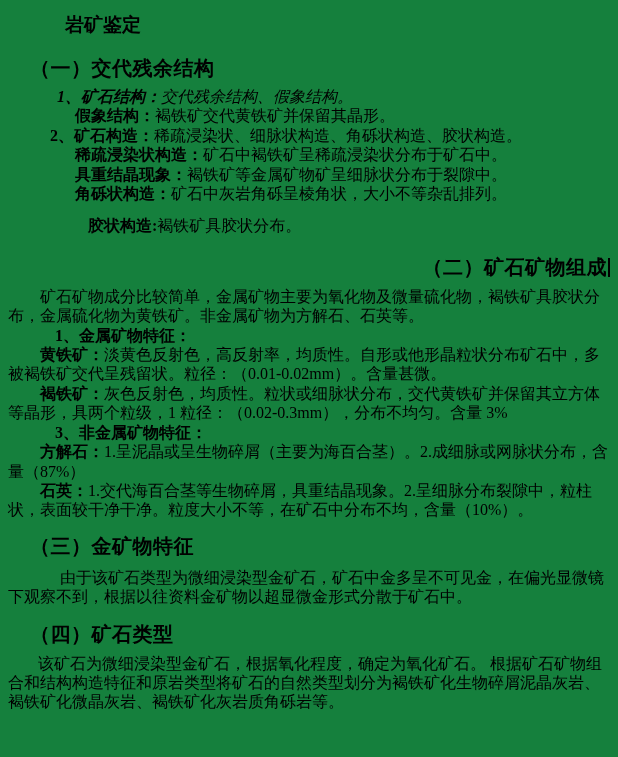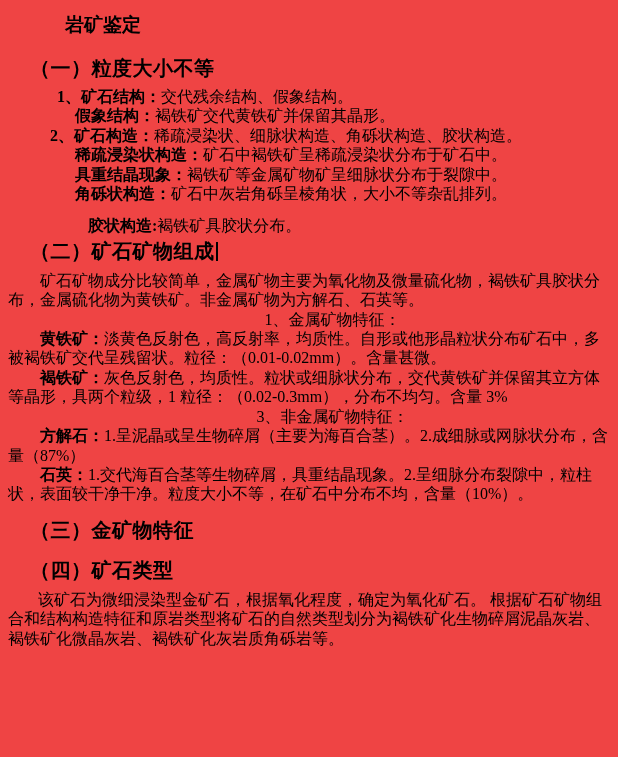--- a/index.html
+++ b/index.html
@@ -2,37 +2,37 @@
 <html><head>
 <meta charset="utf-8">
 <style>
   * { margin:0; padding:0; box-sizing:border-box; }
   html,body { background:#ffffff; }
   body {
     width:618px; height:757px; overflow:hidden;
     font-family:"Liberation Serif","DejaVu Serif",serif;
     font-size:16px; color:#000000;
   }
-  .page { width:618px; height:757px; padding:14px 8px 0 8px; background:#ef4444; }
+  .page { width:618px; height:757px; padding:14px 8px 0 8px; background:#15803d; }
 
   .doc-title { font-size:19px; font-weight:bold; line-height:21px; margin-left:57px; }
 
   .h1 { font-size:20px; font-weight:bold; line-height:25px; margin-left:22px; letter-spacing:0.5px; }
   .h1-1 { margin-top:21px; margin-bottom:6px; }
-  .h1-2 { margin-top:3px; margin-bottom:7px; }
+  .h1-2 { margin-top:19px; margin-bottom:7px;text-align:right; }
   .h1-3 { margin-top:14px; margin-bottom:9px; }
   .h1-4 { margin-top:15px; margin-bottom:7px; }
 
   .line { line-height:19.4px; }
-  .bold { font-weight:normal;text-align:center; }
+  .bold { font-weight:bold; }
   b { font-weight:bold; }
 
   .ind42 { padding-left:42px; }
   .ind47 { padding-left:47px; }
-  .ind49 { padding-left:49px; }
+  .ind49 { padding-left:49px;font-style:italic; }
   .ind67 { padding-left:67px; }
   .ind80 { padding-left:80px; }
 
   .gap-top { margin-top:13px; }
 
   .para { line-height:19.4px; text-indent:32px; }
   .para-s3 { text-indent:52px; }
   .para-s4 { text-indent:30px; }
 
   .caret {
@@ -40,21 +40,21 @@
     background:#000000; margin-left:1px; vertical-align:-3px;
   }
 </style>
 </head>
 <body>
 
 <div class="page">
 
   <div class="doc-title">岩矿鉴定</div>
 
-  <div class="h1 h1-1">（一）粒度大小不等</div>
+  <div class="h1 h1-1">（一）交代残余结构</div>
 
   <div class="line ind49"><b>1、矿石结构：</b><span>交代残余结构、假象结构。</span></div>
   <div class="line ind67"><b>假象结构：</b><span>褐铁矿交代黄铁矿并保留其晶形。</span></div>
   <div class="line ind42"><b>2、矿石构造：</b><span>稀疏浸染状、细脉状构造、角砾状构造、胶状构造。</span></div>
   <div class="line ind67"><b>稀疏浸染状构造：</b><span>矿石中褐铁矿呈稀疏浸染状分布于矿石中。</span></div>
   <div class="line ind67"><b>具重结晶现象：</b><span>褐铁矿等金属矿物矿呈细脉状分布于裂隙中。</span></div>
   <div class="line ind67"><b>角砾状构造：</b><span>矿石中灰岩角砾呈棱角状，大小不等杂乱排列。</span></div>
   <div class="line ind80 gap-top"><b>胶状构造:</b><span>褐铁矿具胶状分布。</span></div>
 
   <div class="h1 h1-2"><span>（二）矿石矿物组成</span><span class="caret"></span></div>
@@ -68,18 +68,19 @@
   <div class="para"><b>褐铁矿：</b><span>灰色反射色，均质性。粒状或细脉状分布，交代黄铁矿并保留其立方体等晶形，具两个粒级，1 粒径：（0.02-0.3mm），分布不均匀。含量 3%</span></div>
 
   <div class="line ind47 bold">3、非金属矿物特征：</div>
 
   <div class="para"><b>方解石：</b><span>1.呈泥晶或呈生物碎屑（主要为海百合茎）。2.成细脉或网脉状分布，含量（87%）</span></div>
 
   <div class="para"><b>石英：</b><span>1.交代海百合茎等生物碎屑，具重结晶现象。2.呈细脉分布裂隙中，粒柱状，表面较干净干净。粒度大小不等，在矿石中分布不均，含量（10%）。</span></div>
 
   <div class="h1 h1-3">（三）金矿物特征</div>
 
+  <div class="para para-s3">由于该矿石类型为微细浸染型金矿石，矿石中金多呈不可见金，在偏光显微镜下观察不到，根据以往资料金矿物以超显微金形式分散于矿石中。</div>
 
   <div class="h1 h1-4">（四）矿石类型</div>
 
   <div class="para para-s4">该矿石为微细浸染型金矿石，根据氧化程度，确定为氧化矿石。 根据矿石矿物组合和结构构造特征和原岩类型将矿石的自然类型划分为褐铁矿化生物碎屑泥晶灰岩、褐铁矿化微晶灰岩、褐铁矿化灰岩质角砾岩等。</div>
 
 </div>
 
 </body></html>

